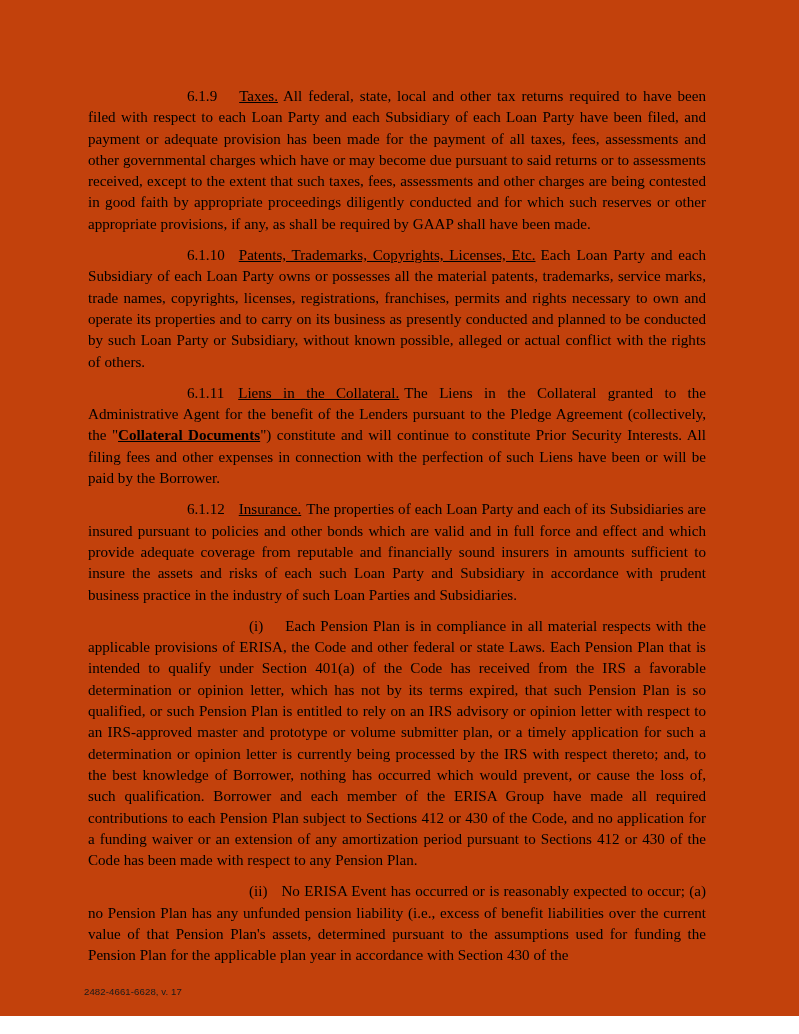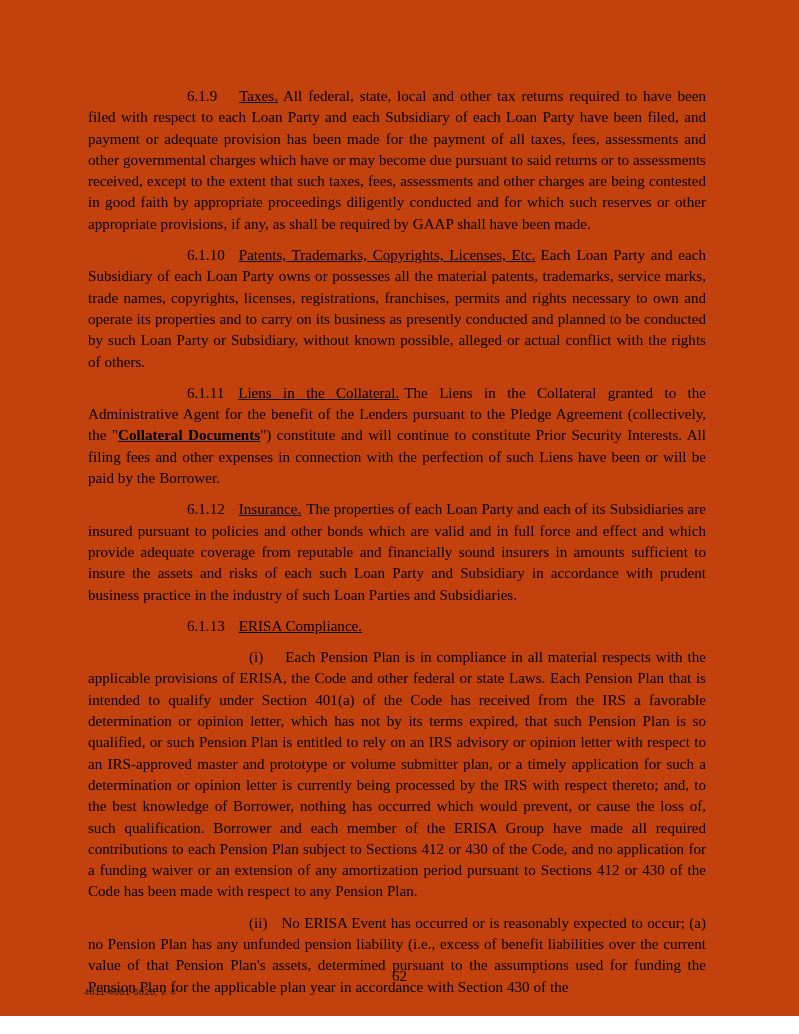--- a/index.html
+++ b/index.html
@@ -102,24 +102,22 @@
   <div id="content">
 
     <p class="para"><span class="lead-sec"></span><span class="secnum">6.1.9</span><span class="gap-a"></span><span class="ttl">Taxes.</span><span class="sp2"></span><span>All federal, state, local and other tax returns required to have been filed with respect to each Loan Party and each Subsidiary of each Loan Party have been filed, and payment or adequate provision has been made for the payment of all taxes, fees, assessments and other governmental charges which have or may become due pursuant to said returns or to assessments received, except to the extent that such taxes, fees, assessments and other charges are being contested in good faith by appropriate proceedings diligently conducted and for which such reserves or other appropriate provisions, if any, as shall be required by GAAP shall have been made.</span></p>
 
     <p class="para"><span class="lead-sec"></span><span class="secnum">6.1.10</span><span class="gap-b"></span><span class="ttl">Patents, Trademarks, Copyrights, Licenses, Etc.</span><span class="sp2"></span><span>Each Loan Party and each Subsidiary of each Loan Party owns or possesses all the material patents, trademarks, service marks, trade names, copyrights, licenses, registrations, franchises, permits and rights necessary to own and operate its properties and to carry on its business as presently conducted and planned to be conducted by such Loan Party or Subsidiary, without known possible, alleged or actual conflict with the rights of others.</span></p>
 
     <p class="para"><span class="lead-sec"></span><span class="secnum">6.1.11</span><span class="gap-b"></span><span class="ttl">Liens in the Collateral.</span><span class="sp2"></span><span>The Liens in the Collateral granted to the Administrative Agent for the benefit of the Lenders pursuant to the Pledge Agreement (collectively, the "</span><span class="bold">Collateral Documents</span><span>") constitute and will continue to constitute Prior Security Interests.  All filing fees and other expenses in connection with the perfection of such Liens have been or will be paid by the Borrower.</span></p>
 
     <p class="para"><span class="lead-sec"></span><span class="secnum">6.1.12</span><span class="gap-b"></span><span class="ttl">Insurance.</span><span class="sp2"></span><span>The properties of each Loan Party and each of its Subsidiaries are insured pursuant to policies and other bonds which are valid and in full force and effect and which provide adequate coverage from reputable and financially sound insurers in amounts sufficient to insure the assets and risks of each such Loan Party and Subsidiary in accordance with prudent business practice in the industry of such Loan Parties and Subsidiaries.</span></p>
 
-    <p class="para heading-only"><span class="lead-sec"></span><span class="secnum">6.1.13</span><span class="gap-b"></span><span class="ttl">ERISA Compliance.</span></p>
 
     <p class="para"><span class="lead-rom"></span><span class="secnum">(i)</span><span class="gap-a"></span><span>Each Pension Plan is in compliance in all material respects with the applicable provisions of ERISA, the Code and other federal or state Laws.  Each Pension Plan that is intended to qualify under Section 401(a) of the Code has received from the IRS a favorable determination or opinion letter, which has not by its terms expired, that such Pension Plan is so qualified, or such Pension Plan is entitled to rely on an IRS advisory or opinion letter with respect to an IRS-approved master and prototype or volume submitter plan,  or a timely application for such a determination or opinion letter is currently being processed by the IRS with respect thereto; and, to the best knowledge of Borrower, nothing has occurred which would prevent, or cause the loss of, such qualification.  Borrower and each member of the ERISA Group have made all required contributions to each Pension Plan subject to Sections 412 or 430 of the Code, and no application for a funding waiver or an extension of any amortization period pursuant to Sections 412 or 430 of the Code has been made with respect to any Pension Plan.</span></p>
 
     <p class="para"><span class="lead-rom"></span><span class="secnum">(ii)</span><span class="gap-b"></span><span>No ERISA Event has occurred or is reasonably expected to occur; (a) no Pension Plan has any unfunded pension liability (i.e., excess of benefit liabilities over the current value of that Pension Plan's assets, determined pursuant to the assumptions used for funding the Pension Plan for the applicable plan year in accordance with Section 430 of the</span></p>
 
   </div>
 
-  <div id="pagenum">62</div>
-  <div id="docid">4811-4661-6628, v. 4</div>
+  <div id="docid">2482-4661-6628, v. 17</div>
 
 </div>
 
 </body></html>

